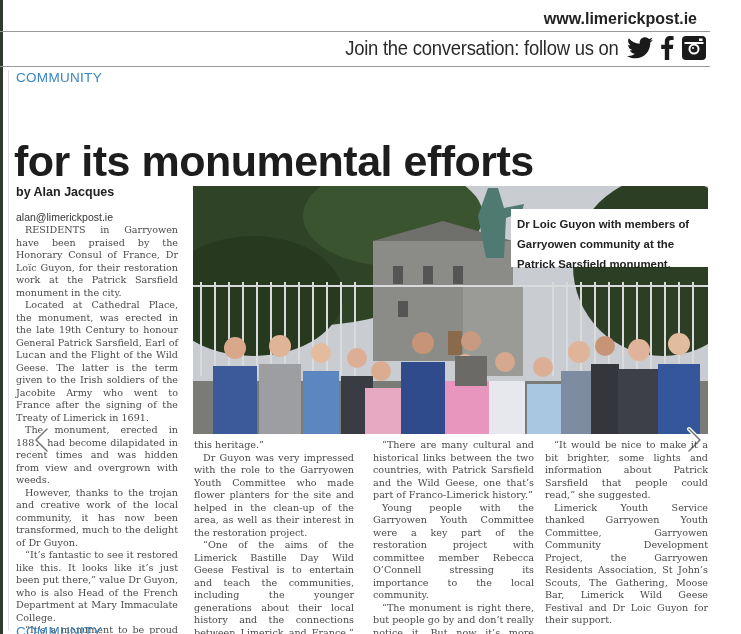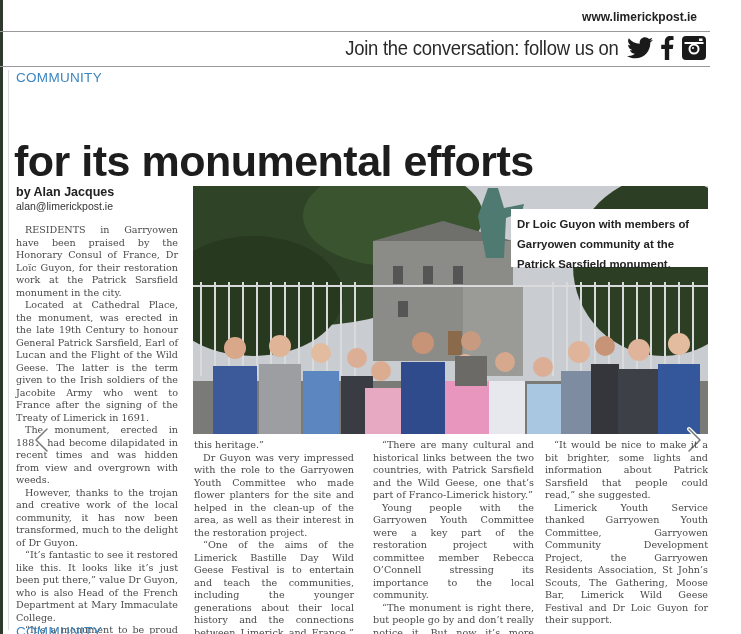--- a/index.html
+++ b/index.html
@@ -3,21 +3,21 @@
   <meta charset="utf-8">
   <style>
     * { box-sizing: border-box; margin: 0; padding: 0; }
     html, body { width: 741px; height: 634px; overflow: hidden; background: #ffffff; }
     body { position: relative; font-family: "DejaVu Serif", serif; color: #333; }
 
     .left-strip { position: absolute; left: 0; top: 0; width: 3px; height: 634px; background: #2e3a2c; }
 
     .site-url {
       position: absolute; right: 44px; top: 10px;
-      font-family: "Liberation Sans", sans-serif; font-weight: bold; font-size: 12px; color: #222;
+      font-family: "Liberation Sans", sans-serif; font-weight: bold; font-size: 16px; color: #222;
     }
     .rule { position: absolute; left: 0; height: 1px; background: #999; }
     .rule.r1 { top: 31px; width: 710px; }
     .rule.r2 { top: 66px; width: 710px; }
 
     .follow-bar {
       position: absolute; right: 34px; top: 33px; height: 30px;
       display: flex; align-items: center; gap: 6px;
     }
     .follow-text {
@@ -34,21 +34,21 @@
     .section-divider { position: absolute; left: 8px; top: 70px; width: 1px; height: 560px; background: #ddd; }
 
     .headline {
       position: absolute; left: 14px; top: 92px; width: 690px;
       font-family: "Liberation Sans", sans-serif; font-weight: bold; font-size: 43px; line-height: 46px;
       color: #1d1d1d; letter-spacing: -0.5px;
     }
 
     .byline { position: absolute; left: 16px; top: 185px; font-family: "Liberation Sans", sans-serif; }
     .byline .author { font-weight: bold; font-size: 12.5px; color: #222; }
-    .byline .email { font-size: 10.5px; color: #333; margin-top: 1px; }
+    .byline .email { font-size: 10.5px; color: #333; margin-top: 12px; }
 
     .col {
       position: absolute; font-size: 9.6px; line-height: 12.5px; color: #4a4a4a; text-align: justify;
       hyphens: auto;
     }
     .col p { text-indent: 9px; }
     .col1 { left: 16px; top: 224px; width: 162px; }
     .col2 { left: 194px; top: 439px; width: 160px; }
     .col3 { left: 373px; top: 439px; width: 161px; }
     .col4 { left: 545px; top: 439px; width: 163px; }

